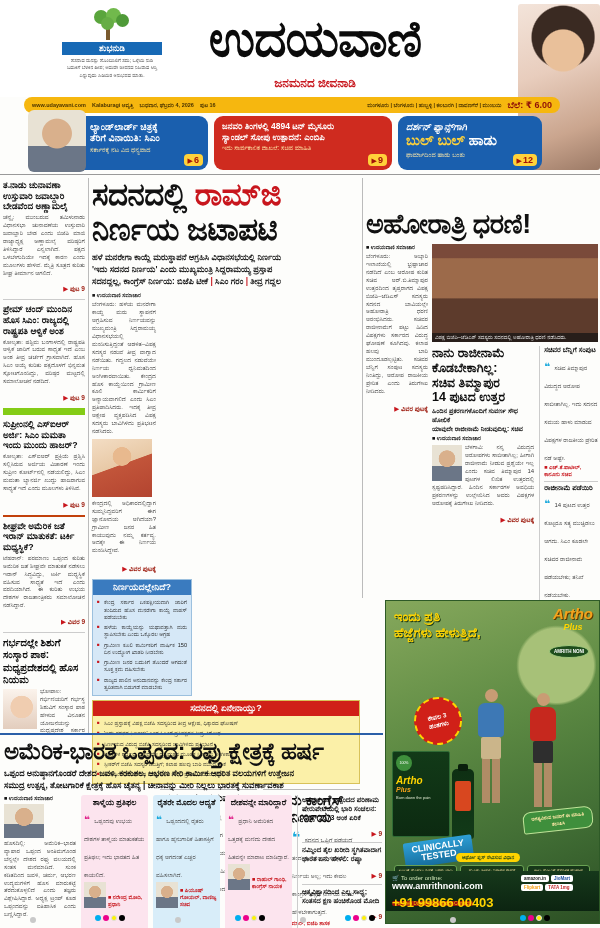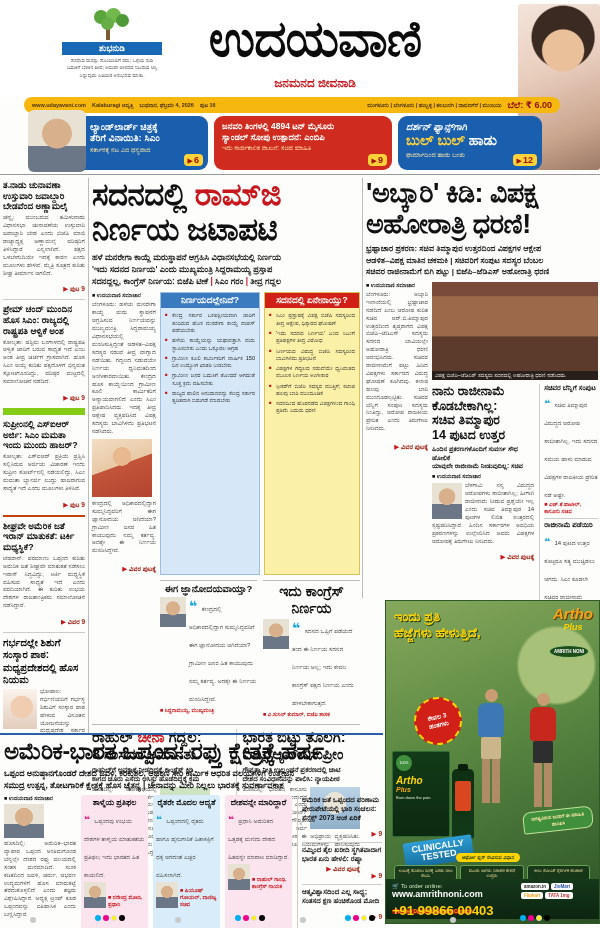--- a/index.html
+++ b/index.html
@@ -142,21 +142,21 @@
       <div class="deckline">'ಇದು ಸದನದ ನಿರ್ಣಯ' ಎಂದು ಮುಖ್ಯಮಂತ್ರಿ ಸಿದ್ದರಾಮಯ್ಯ ಪ್ರಸ್ತಾಪ</div>
       <div class="deckline">
         <span>ಸದನದ್ದಲ್ಲ, ಕಾಂಗ್ರೆಸ್ ನಿರ್ಣಯ: ಬಿಜೆಪಿ ಟೀಕೆ</span>
         <span class="sep">|</span>
         <span>ಸಿಎಂ ಗರಂ</span>
         <span class="sep">|</span>
         <span>ತೀವ್ರ ಗದ್ದಲ</span>
       </div>
     </div>
 
-    <div style="display:flex;gap:4px;margin-top:5px;">
+    <div style="display:flex;gap:4px;margin-top:5px;flex-direction:column;">
 
       <div style="width:64px;flex:0 0 64px;">
         <div style="font-size:5.5px;font-weight:bold;color:#1a1a1a;">■ <span>ಉದಯವಾಣಿ ಸಮಾಚಾರ</span></div>
         <div class="tiny justify" style="margin-top:2px;">ಬೆಂಗಳೂರು: ಹಳೆಯ ಮನರೇಗಾ ಕಾಯ್ದೆ ಮರು ಸ್ಥಾಪನೆಗೆ ಆಗ್ರಹಿಸುವ ನಿರ್ಣಯವನ್ನು ಮುಖ್ಯಮಂತ್ರಿ ಸಿದ್ದರಾಮಯ್ಯ ವಿಧಾನಸಭೆಯಲ್ಲಿ ಮಂಡಿಸುತ್ತಿದ್ದಂತೆ ಆಡಳಿತ–ವಿಪಕ್ಷ ಸದಸ್ಯರ ನಡುವೆ ತೀವ್ರ ವಾಗ್ವಾದ ನಡೆಯಿತು. ಗದ್ದಲದ ನಡುವೆಯೇ ನಿರ್ಣಯ ಧ್ವನಿಮತದಿಂದ ಅಂಗೀಕಾರವಾಯಿತು. ಕೇಂದ್ರದ ಹೊಸ ಕಾಯ್ದೆಯಿಂದ ಗ್ರಾಮೀಣ ಕೂಲಿ ಕಾರ್ಮಿಕರಿಗೆ ಅನ್ಯಾಯವಾಗಲಿದೆ ಎಂದು ಸಿಎಂ ಪ್ರತಿಪಾದಿಸಿದರು. ಇದಕ್ಕೆ ತೀವ್ರ ಆಕ್ಷೇಪ ವ್ಯಕ್ತಪಡಿಸಿದ ವಿಪಕ್ಷ ಸದಸ್ಯರು ಬಾವಿಗಿಳಿದು ಪ್ರತಿಭಟನೆ ನಡೆಸಿದರು.</div>
         <div style="width:60px;height:58px;margin:3px 0;background:
           radial-gradient(circle at 50% 30%,#e8b98e 0 18%,rgba(0,0,0,0) 19%),
           linear-gradient(160deg,#f3ddc4 0%,#e8c9a6 45%,#c2553a 46%,#b34430 100%);"></div>
         <div class="tiny justify">ಕೇಂದ್ರದಲ್ಲಿ ಅಧಿಕಾರದಲ್ಲಿದ್ದಾಗ ಸುಮ್ಮನಿದ್ದವರಿಗೆ ಈಗ ಜ್ಞಾನೋದಯ ಆಗಿದೆಯಾ? ಗ್ರಾಮೀಣ ಜನರ ಹಿತ ಕಾಯುವುದು ನಮ್ಮ ಕರ್ತವ್ಯ. ಅದಕ್ಕೇ ಈ ನಿರ್ಣಯ ಮಂಡಿಸಿದ್ದೇವೆ.</div>
         <div style="text-align:right;margin-top:2px;"><span class="pageref">ವಿವರ ಪುಟಕ್ಕೆ</span></div>
       </div>
@@ -242,27 +242,22 @@
             linear-gradient(#bcd3e6,#8fb0cb);"></div>
           <div class="tiny justify">ಹೊಸದಿಲ್ಲಿ: ಭಾರತದ ಕಾನೂನು ಪಾಲಿಸಲು ಸಾಧ್ಯವಿಲ್ಲ ಎಂದಾದರೆ ದೇಶ ಬಿಟ್ಟು ತೊಲಗಿ ಎಂದು ವಾಟ್ಸ್‌ಆ್ಯಪ್‌ಗೆ ಸುಪ್ರೀಂ ಕೋರ್ಟ್ ಖಡಕ್ ಎಚ್ಚರಿಕೆ ನೀಡಿದೆ. ಗೌಪ್ಯತಾ ನೀತಿ ಉಲ್ಲಂಘನೆ ಕುರಿತ ಅರ್ಜಿ ವಿಚಾರಣೆ ವೇಳೆ ನ್ಯಾಯಪೀಠ ಈ ಅಭಿಪ್ರಾಯ ವ್ಯಕ್ತಪಡಿಸಿತು. ದೇಶದ ಸಂವಿಧಾನ ಹಾಗೂ ನಿಯಮಗಳನ್ನು ಪಾಲಿಸುವುದು ಕಡ್ಡಾಯ ಎಂದಿತು.</div>
         </div>
         <div style="text-align:right;"><span class="pageref">ವಿವರ ಪುಟಕ್ಕೆ</span></div>
       </div>
     </div>
   </div>
 
   <div class="abs" style="left:366px;top:178px;width:232px;height:420px;">
     <div style="font-size:27px;font-weight:bold;line-height:1.15;letter-spacing:-.5px;">
-      <span>'ಅಬ್ಕಾರಿ' ಕಿಡಿ: ವಿಪಕ್ಷ</span><br>
+      <br>
       <span>ಅಹೋರಾತ್ರಿ ಧರಣಿ!</span>
-    </div>
-    <div style="margin-top:3px;font-size:8px;line-height:1.45;">
-      <div class="deckline">ಭ್ರಷ್ಟಾಚಾರ ಪ್ರಕರಣ: ಸಚಿವ ತಿಮ್ಮಾಪುರ ಉತ್ತರದಿಂದ ವಿಪಕ್ಷಗಳ ಆಕ್ಷೇಪ</div>
-      <div class="deckline">ಆಡಳಿತ–ವಿಪಕ್ಷ ಮಾತಿನ ಚಕಮಕಿ | ಸಚಿವರಿಗೆ ಸಂಪುಟ ಸದಸ್ಯರ ಬೆಂಬಲ</div>
-      <div class="deckline">ಸಚಿವರ ರಾಜೀನಾಮೆಗೆ ಬಿಗಿ ಪಟ್ಟು | ಬಿಜೆಪಿ–ಜೆಡಿಎಸ್ ಅಹೋರಾತ್ರಿ ಧರಣಿ</div>
     </div>
 
     <div style="display:flex;gap:4px;margin-top:4px;">
       <div style="width:62px;flex:0 0 62px;">
         <div style="font-size:5.5px;font-weight:bold;">■ <span>ಉದಯವಾಣಿ ಸಮಾಚಾರ</span></div>
         <div class="tiny justify" style="margin-top:2px;">ಬೆಂಗಳೂರು: ಅಬ್ಕಾರಿ ಇಲಾಖೆಯಲ್ಲಿ ಭ್ರಷ್ಟಾಚಾರ ನಡೆದಿದೆ ಎಂಬ ಆರೋಪ ಕುರಿತ ಸಚಿವ ಆರ್.ಬಿ.ತಿಮ್ಮಾಪುರ ಉತ್ತರದಿಂದ ತೃಪ್ತರಾಗದ ವಿಪಕ್ಷ ಬಿಜೆಪಿ–ಜೆಡಿಎಸ್ ಸದಸ್ಯರು ಸದನದ ಬಾವಿಯಲ್ಲೇ ಅಹೋರಾತ್ರಿ ಧರಣಿ ಆರಂಭಿಸಿದರು. ಸಚಿವರ ರಾಜೀನಾಮೆಗೆ ಪಟ್ಟು ಹಿಡಿದ ವಿಪಕ್ಷಗಳು ಸರ್ಕಾರದ ವಿರುದ್ಧ ಘೋಷಣೆ ಕೂಗಿದವು. ಕಲಾಪ ಹಲವು ಬಾರಿ ಮುಂದೂಡಲ್ಪಟ್ಟಿತು. ಸಚಿವರ ಬೆನ್ನಿಗೆ ಸಂಪುಟ ಸದಸ್ಯರು ನಿಂತಿದ್ದು, ಆರೋಪ ರಾಜಕೀಯ ಪ್ರೇರಿತ ಎಂದು ತಿರುಗೇಟು ನೀಡಿದರು.</div>
         <div style="text-align:right;margin:2px 0;"><span class="pageref">ವಿವರ ಪುಟಕ್ಕೆ</span></div>
       </div>
       <div style="flex:1;">
         <div style="position:relative;width:100%;height:98px;background:
@@ -355,21 +350,21 @@
 
     <div class="abs" style="left:70px;top:252px;background:#ffd400;color:#123a18;font-size:5px;font-weight:bold;padding:1px 6px;border-radius:6px;">ಆರ್ಥೋ ಪ್ಲಸ್ ಸೇವಿಸುವ ವಿಧಾನ</div>
     <div class="abs" style="left:8px;top:264px;width:196px;display:flex;gap:3px;">
       <div style="flex:1;background:rgba(12,42,17,.75);border:1px solid #69a153;color:#ffe9a8;font-size:4.5px;padding:2px;border-radius:3px;text-align:center;">ಊಟಕ್ಕೆ ಮೊದಲು ದಿನಕ್ಕೆ ಎರಡು ಬಾರಿ ಸೇವಿಸಿ</div>
       <div style="flex:1;background:rgba(12,42,17,.75);border:1px solid #69a153;color:#ffe9a8;font-size:4.5px;padding:2px;border-radius:3px;text-align:center;">ಮೂರು ತಿಂಗಳು ನಿರಂತರ ಸೇವನೆ ಉತ್ತಮ</div>
       <div style="flex:1;background:rgba(12,42,17,.75);border:1px solid #69a153;color:#ffe9a8;font-size:4.5px;padding:2px;border-radius:3px;text-align:center;">ಕೀಲು ನೋವಿಗೆ ನೈಸರ್ಗಿಕ ಪರಿಹಾರ</div>
     </div>
 
     <div class="abs" style="right:6px;top:208px;width:62px;background:#3f8f3c;border:1px solid #bfe398;color:#ffe9a8;font-size:5px;font-weight:bold;padding:3px;border-radius:8px 8px 8px 2px;text-align:center;transform:rotate(-6deg);">ಅಗತ್ಯವಿರುವ ಜನರಿಗೆ ಈ ಮಾಹಿತಿ ತಲುಪಿಸಿ</div>
 
-    <div class="abs" style="left:0;bottom:4px;width:100%;height:40px;background:linear-gradient(#16381b,#0c2411);padding:3px 6px;box-sizing:border-box;">
+    <div class="abs" style="left:0;bottom:12px;width:100%;height:40px;background:linear-gradient(#16381b,#0c2411);padding:3px 6px;box-sizing:border-box;">
       <div style="font-size:6px;color:#cfe6b8;">🛒 <span>To order online:</span></div>
       <div style="font-size:9px;font-weight:bold;color:#fff;">www.amrithnoni.com</div>
       <div style="font-size:4.5px;color:#ffd400;background:#a3160e;display:inline-block;padding:0 3px;border-radius:2px;margin-top:1px;">For Free Doctor Consultation Contact</div>
       <div class="abs" style="left:6px;bottom:1px;font-size:13px;font-weight:bold;color:#ffd400;">+91 99866 00403</div>
       <div class="abs" style="right:4px;top:4px;width:74px;display:flex;flex-wrap:wrap;gap:2px;">
         <span style="background:#fff;color:#222;font-size:4.5px;font-weight:bold;padding:1px 3px;border-radius:2px;">amazon.in</span>
         <span style="background:#fff;color:#1b4c9c;font-size:4.5px;font-weight:bold;padding:1px 3px;border-radius:2px;">JioMart</span>
         <span style="background:#fff;color:#f7a31a;font-size:4.5px;font-weight:bold;padding:1px 3px;border-radius:2px;">Flipkart</span>
         <span style="background:#fff;color:#c22a2a;font-size:4.5px;font-weight:bold;padding:1px 3px;border-radius:2px;">TATA 1mg</span>
       </div>

